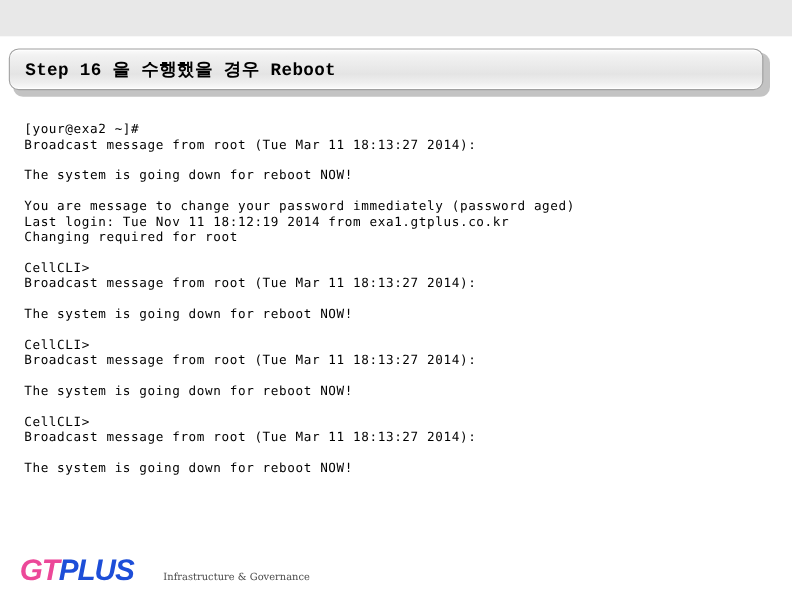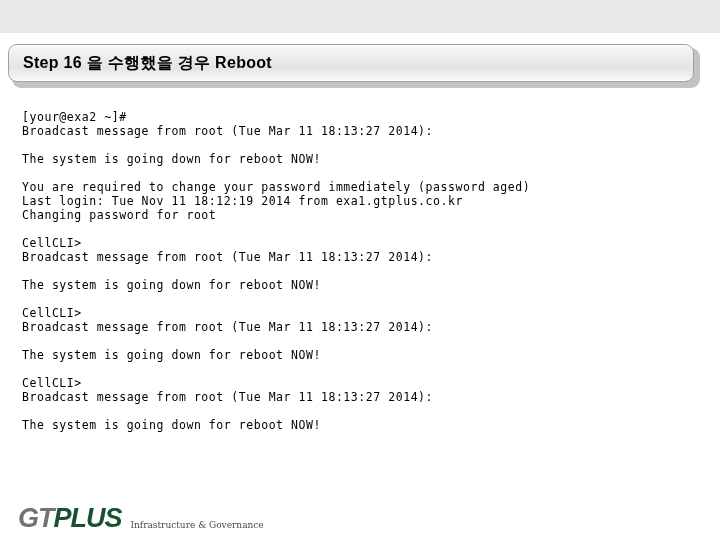--- a/index.html
+++ b/index.html
@@ -65,20 +65,21 @@
   }
   .title-bar .title-text {
     position: absolute;
     left: 14px;
     top: 8px;
     font-size: 16px;
     font-weight: bold;
     color: #000000;
     letter-spacing: 0.3px;
     white-space: nowrap;
+    font-family: Liberation Mono, monospace;
   }
 
   
   .terminal {
     position: absolute;
     left: 22px;
     top: 110px;
     width: 660px;
   }
   .term-line {
@@ -105,30 +106,30 @@
   }
   .logo {
     font-size: 27px;
     font-weight: bold;
     font-style: italic;
     letter-spacing: -1px;
     line-height: 1;
     white-space: nowrap;
   }
   .logo .gt {
-    color: #737373;
+    color: #ec4899;
   }
   .logo .plus {
-    color: #14532d;
+    color: #1d4ed8;
   }
   .tagline {
     font-family: "DejaVu Serif", "Liberation Serif", serif;
     font-size: 9px;
     color: #4b4b4b;
-    margin-left: 9px;
+    margin-left: 27px;
     margin-bottom: 2px;
     white-space: nowrap;
   }
 </style>
 </head>
 <body>
 
 <div class="top-band"></div>
 
 <div class="title-wrap">
@@ -137,23 +138,23 @@
     <div class="title-text">Step 16 을 수행했을 경우 Reboot</div>
   </div>
 </div>
 
 <div class="terminal">
     <div class="term-line">[your@exa2 ~]#</div>
     <div class="term-line">Broadcast message from root (Tue Mar 11 18:13:27 2014):</div>
     <div class="term-line blank"></div>
     <div class="term-line">The system is going down for reboot NOW!</div>
     <div class="term-line blank"></div>
-    <div class="term-line">You are required to change your password immediately (password aged)</div>
+    <div class="term-line">You are message to change your password immediately (password aged)</div>
     <div class="term-line">Last login: Tue Nov 11 18:12:19 2014 from exa1.gtplus.co.kr</div>
-    <div class="term-line">Changing password for root</div>
+    <div class="term-line">Changing required for root</div>
     <div class="term-line blank"></div>
     <div class="term-line">CellCLI&gt;</div>
     <div class="term-line">Broadcast message from root (Tue Mar 11 18:13:27 2014):</div>
     <div class="term-line blank"></div>
     <div class="term-line">The system is going down for reboot NOW!</div>
     <div class="term-line blank"></div>
     <div class="term-line">CellCLI&gt;</div>
     <div class="term-line">Broadcast message from root (Tue Mar 11 18:13:27 2014):</div>
     <div class="term-line blank"></div>
     <div class="term-line">The system is going down for reboot NOW!</div>

